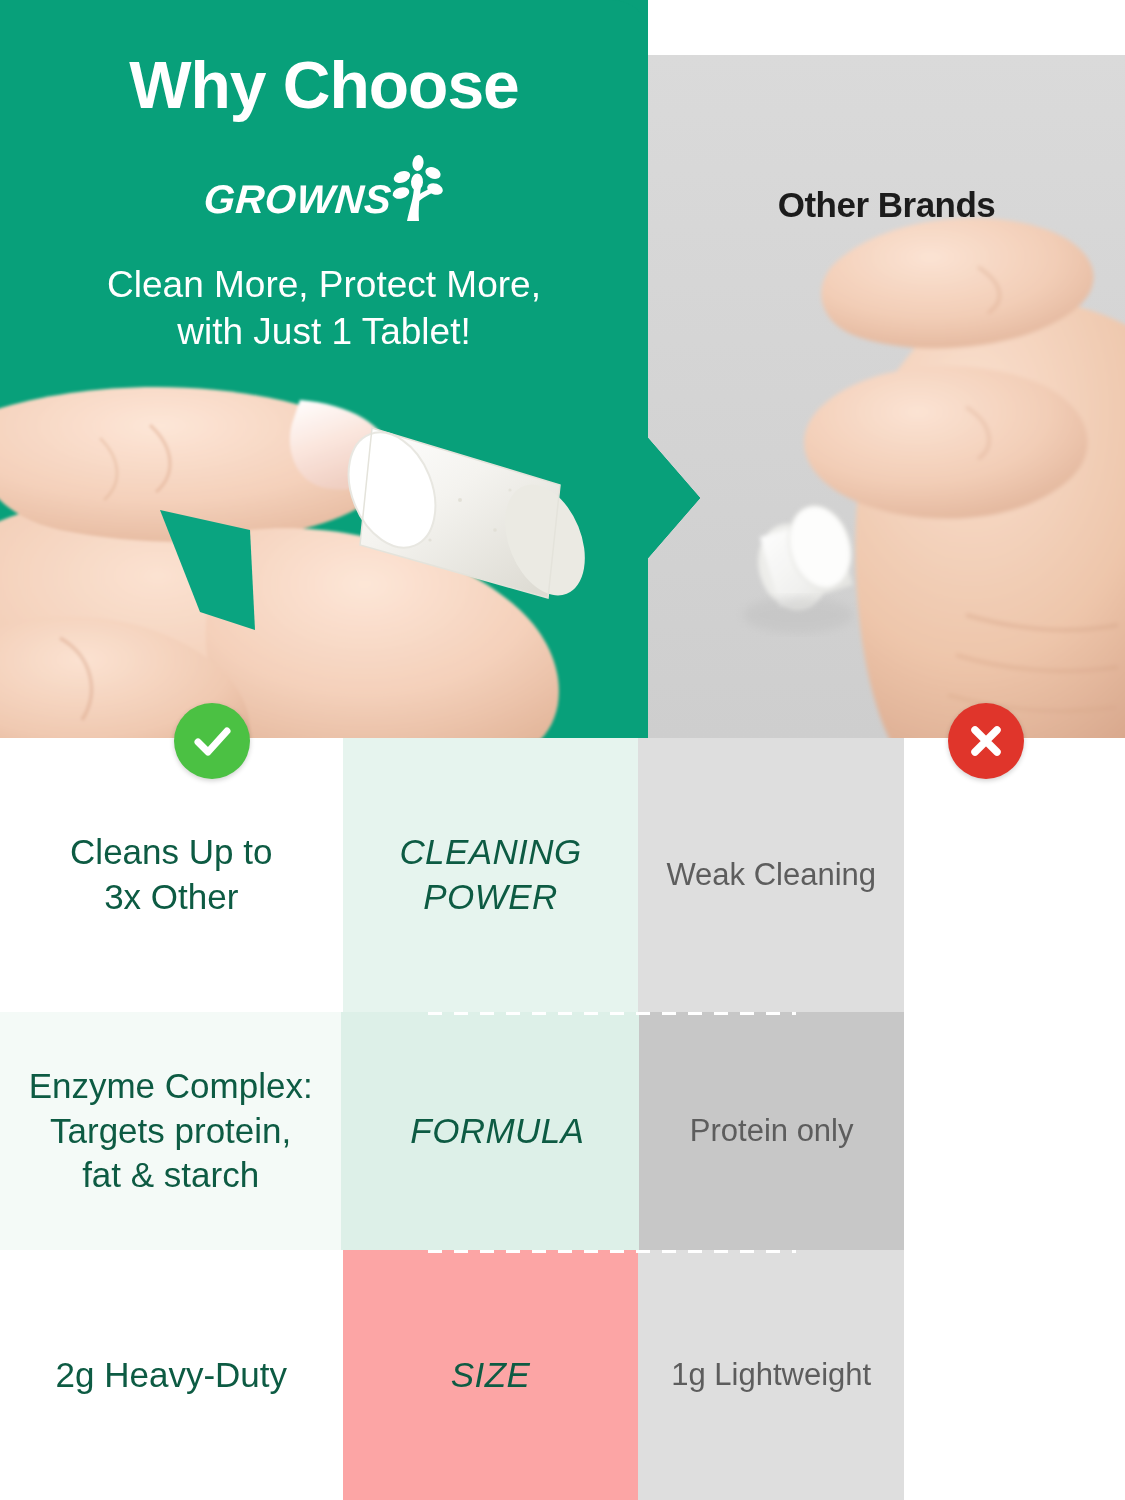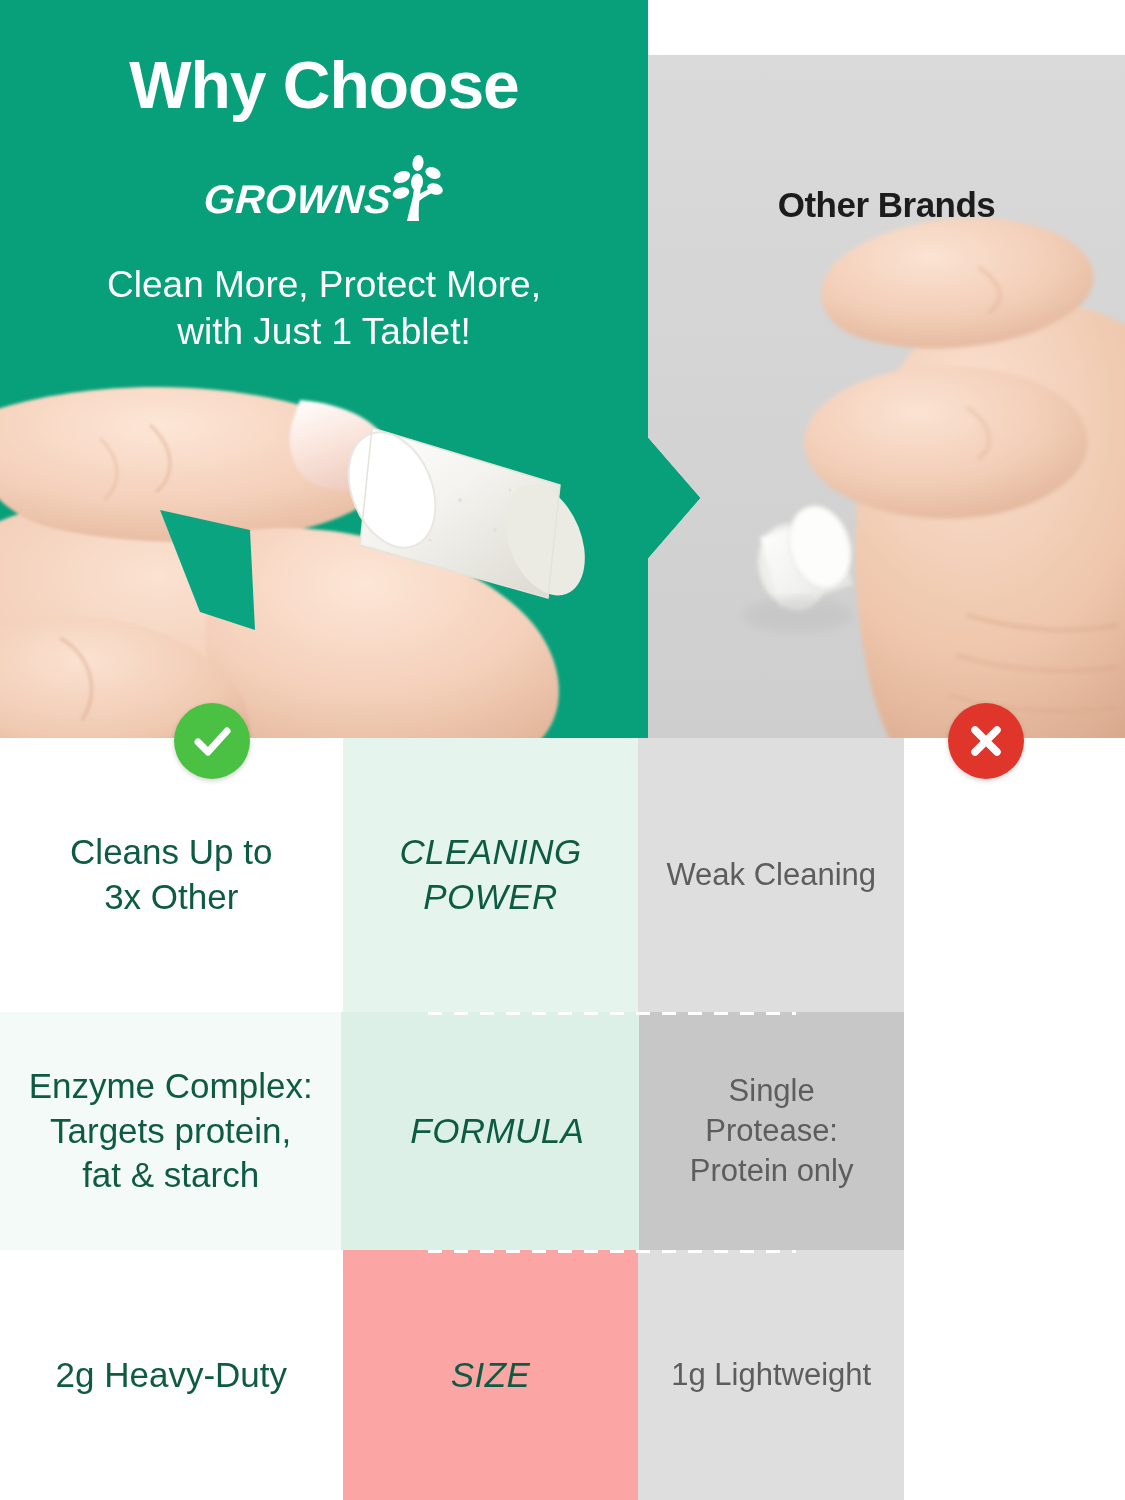--- a/index.html
+++ b/index.html
@@ -376,21 +376,20 @@
           <div>fat &amp; starch</div>
         </div>
       </div>
       <div class="cell c-mid">
         <div class="txt-label">
           <div>FORMULA</div>
         </div>
       </div>
       <div class="cell c-right">
         <div class="txt-other">
-          <div>Single Protease:</div>
           <div>Protein only</div>
         </div>
       </div>
     </div>
 
     <div class="dash" style="top:512px"></div>
 
     <div class="trow r3" style="height:250px">
       <div class="cell c-left">
         <div class="txt-ours">

